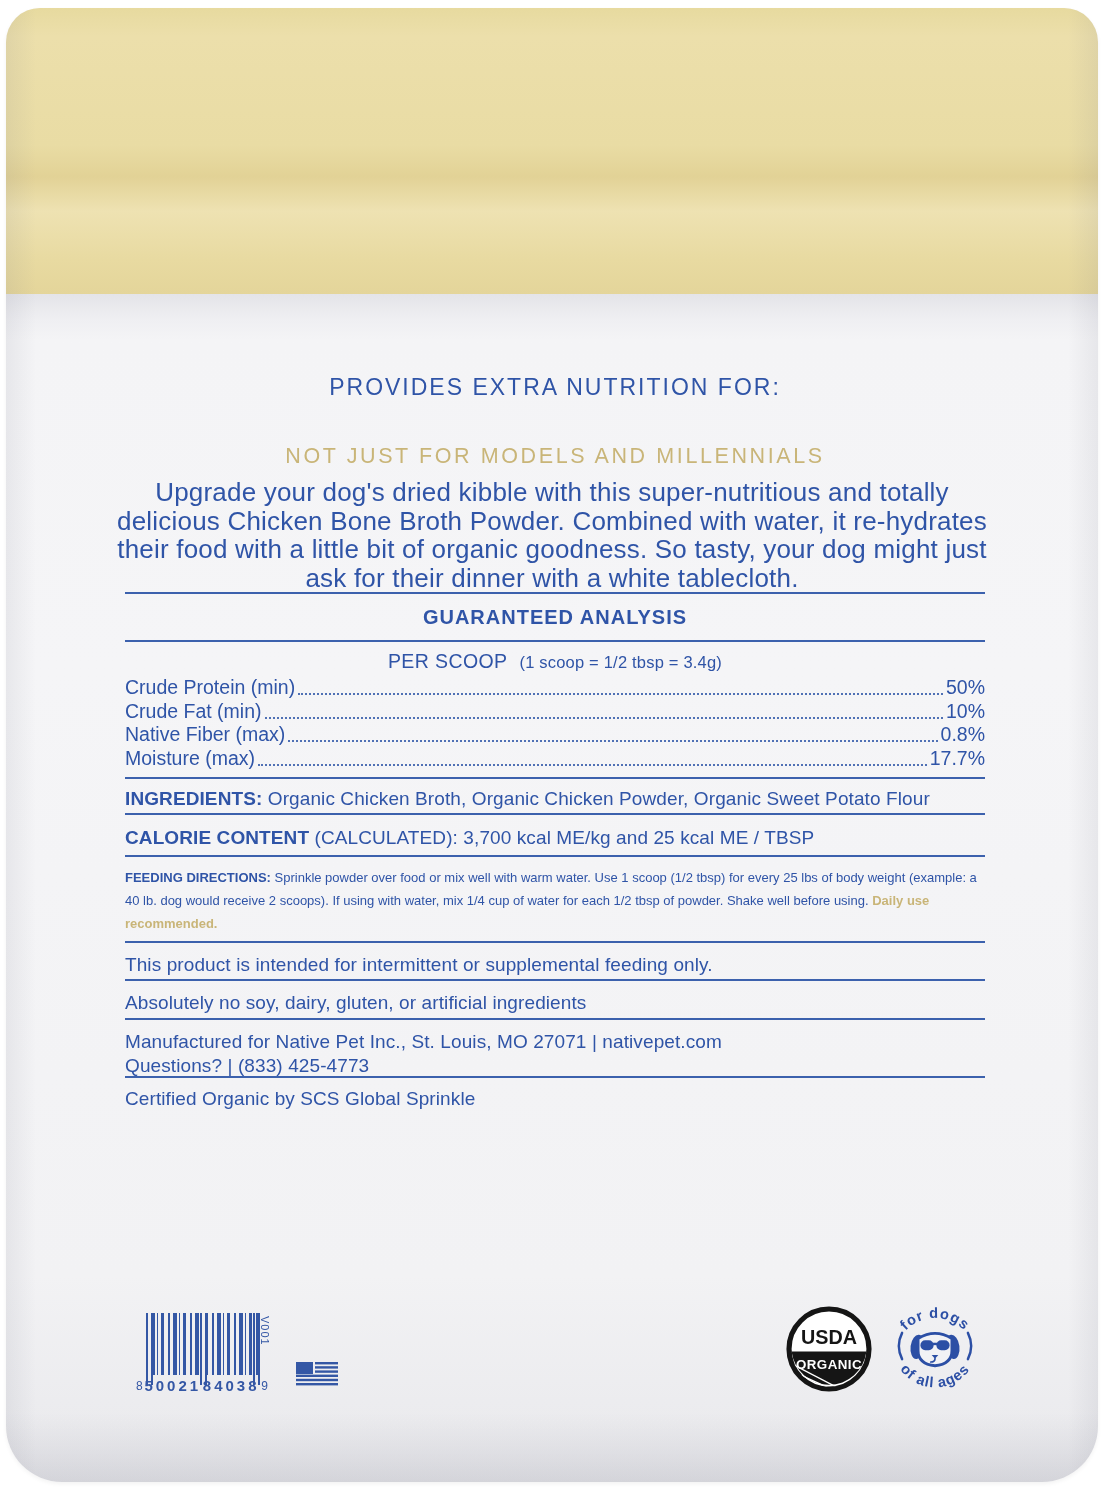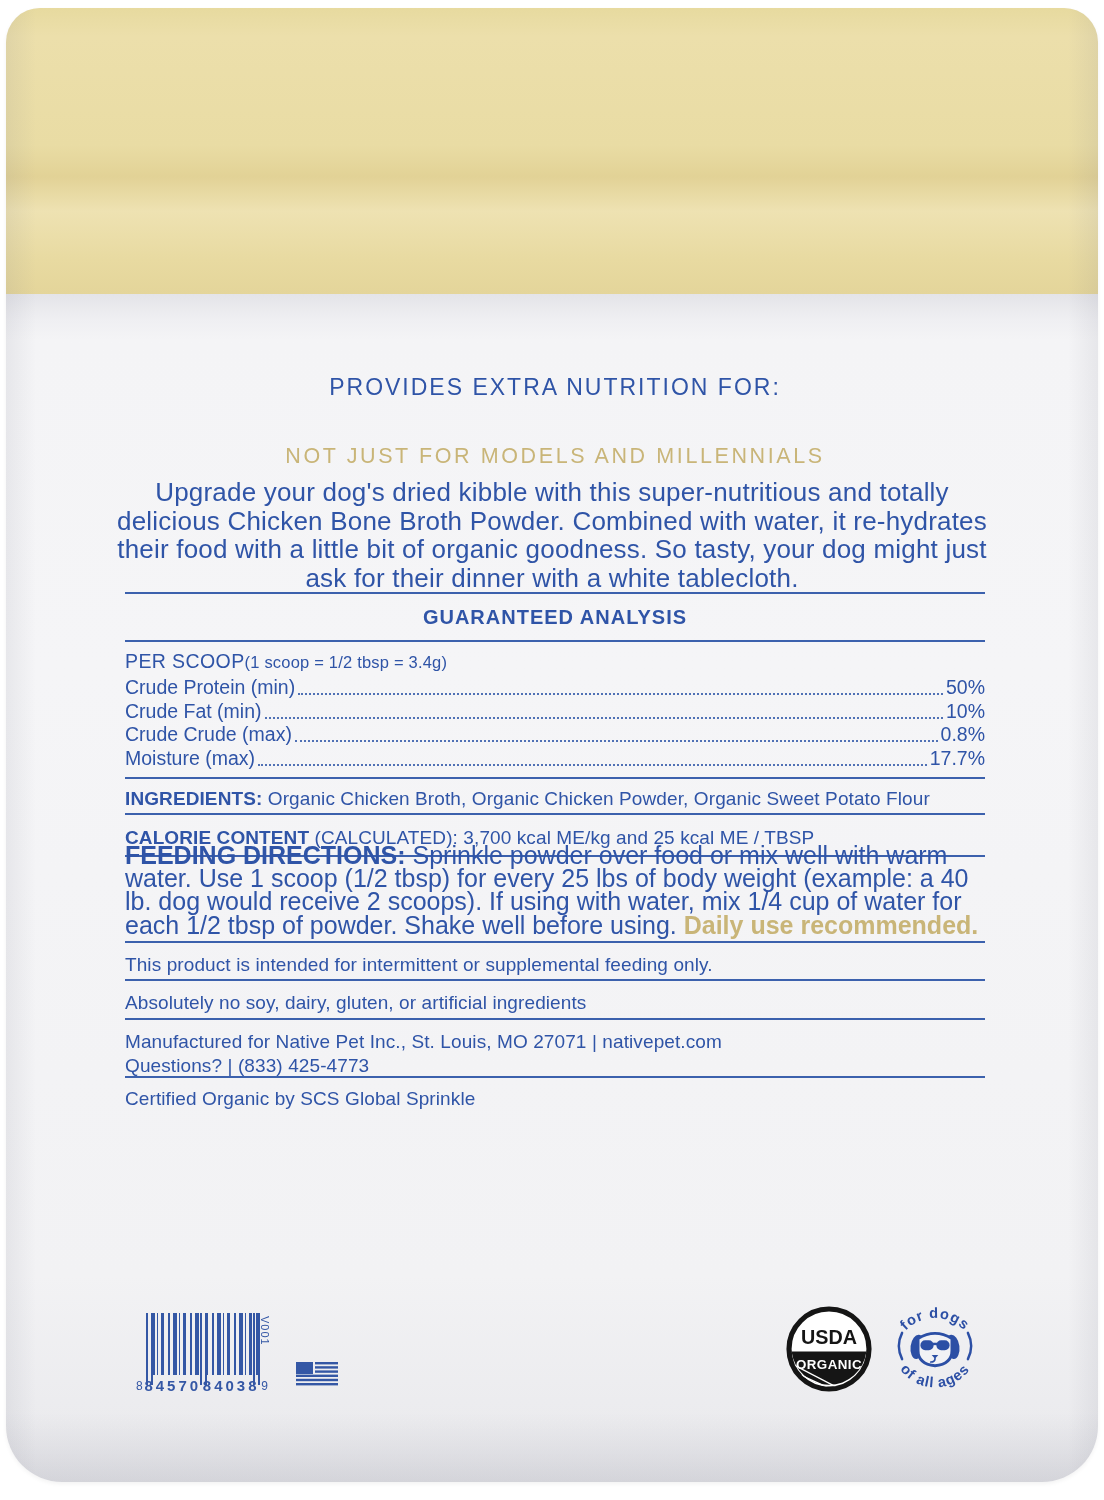--- a/index.html
+++ b/index.html
@@ -33,30 +33,30 @@
   .h-benefits{top:410px;font-size:20px;font-weight:700;letter-spacing:.3px;}
   .h-tagline{top:444px;font-size:21.5px;letter-spacing:2.6px;color:var(--gold);}
   .h-desc{top:478px;left:107px;width:890px;font-size:26px;line-height:28.5px;letter-spacing:.2px;}
 
   .rule{position:absolute;left:125px;width:860px;height:0;border-top:2px solid var(--blue-line);}
   .r1{top:592px}.r2{top:640px}.r3{top:777px}.r4{top:813px}.r5{top:855px}
   .r6{top:941px}.r7{top:979px}.r8{top:1018px}.r9{top:1076px}
 
   .ga-title{top:606px;font-size:20px;font-weight:700;letter-spacing:1px;}
   .ga{top:650px;}
-  .ga-head{display:flex;align-items:baseline;gap:0;height:26px;font-size:19.5px;letter-spacing:.4px;}
+  .ga-head{display:flex;align-items:baseline;gap:12px;height:26px;font-size:19.5px;letter-spacing:.4px;justify-content:center;}
   .ga-note{font-size:16.5px;letter-spacing:.2px;}
   .ga-row{display:flex;align-items:flex-end;height:23.4px;font-size:19.5px;}
   .ga-leader{flex:1;border-bottom:2px dotted #5071b5;margin:0 3px 4px 3px;}
   .nw{white-space:nowrap;}
 
   .body-line{font-size:19px;letter-spacing:.1px;line-height:23px;}
   .ingredients{top:787px;}
   .calorie{top:826px;}
-  .feeding{top:844px;width:868px;line-height:23.2px;font-size:25px;}
+  .feeding{top:866px;width:868px;line-height:23.2px;font-size:13px;}
   .intermittent{top:953px;}
   .nosoy{top:991px;}
   .manufactured{top:1030px;line-height:23.5px;}
   .certified{top:1087px;}
   b,.bold{font-weight:700;}
   .gold{color:var(--gold);}
 
   
   .barcode{position:absolute;left:136px;top:1313px;width:132px;height:86px;color:#3457a5;}
   .bars{position:absolute;left:10px;top:0;width:112px;height:62px;
@@ -101,21 +101,21 @@
       <span class="nw">Crude Protein (min)</span>
       <span class="ga-leader"></span>
       <span class="nw">50%</span>
     </div>
     <div class="ga-row">
       <span class="nw">Crude Fat (min)</span>
       <span class="ga-leader"></span>
       <span class="nw">10%</span>
     </div>
     <div class="ga-row">
-      <span class="nw">Crude Crude (max)</span>
+      <span class="nw">Native Fiber (max)</span>
       <span class="ga-leader"></span>
       <span class="nw">0.8%</span>
     </div>
     <div class="ga-row">
       <span class="nw">Moisture (max)</span>
       <span class="ga-leader"></span>
       <span class="nw">17.7%</span>
     </div>
   </div>
 
@@ -156,21 +156,21 @@
   <div class="barcode">
     <div class="bars"></div>
     <div class="guard g1"></div>
     <div class="guard g2"></div>
     <div class="guard g3"></div>
     <div class="guard g4"></div>
     <div class="guard g5"></div>
     <div class="guard g6"></div>
     <div class="bc-digits">
       <span class="bc-edge">8</span>
-      <span class="bc-mid">84570</span>
+      <span class="bc-mid">50021</span>
       <span class="bc-mid">84038</span>
       <span class="bc-edge">9</span>
     </div>
   </div>
   <div class="bc-version">V001</div>
 
   <svg class="flag" width="42" height="28" viewBox="0 0 42 28">
     <rect x="0" y="1" width="17" height="12" fill="#3457a5"></rect>
     <rect x="19" y="1" width="23" height="2.4" fill="#3457a5"></rect>
     <rect x="19" y="5.2" width="23" height="2.4" fill="#3457a5"></rect>

